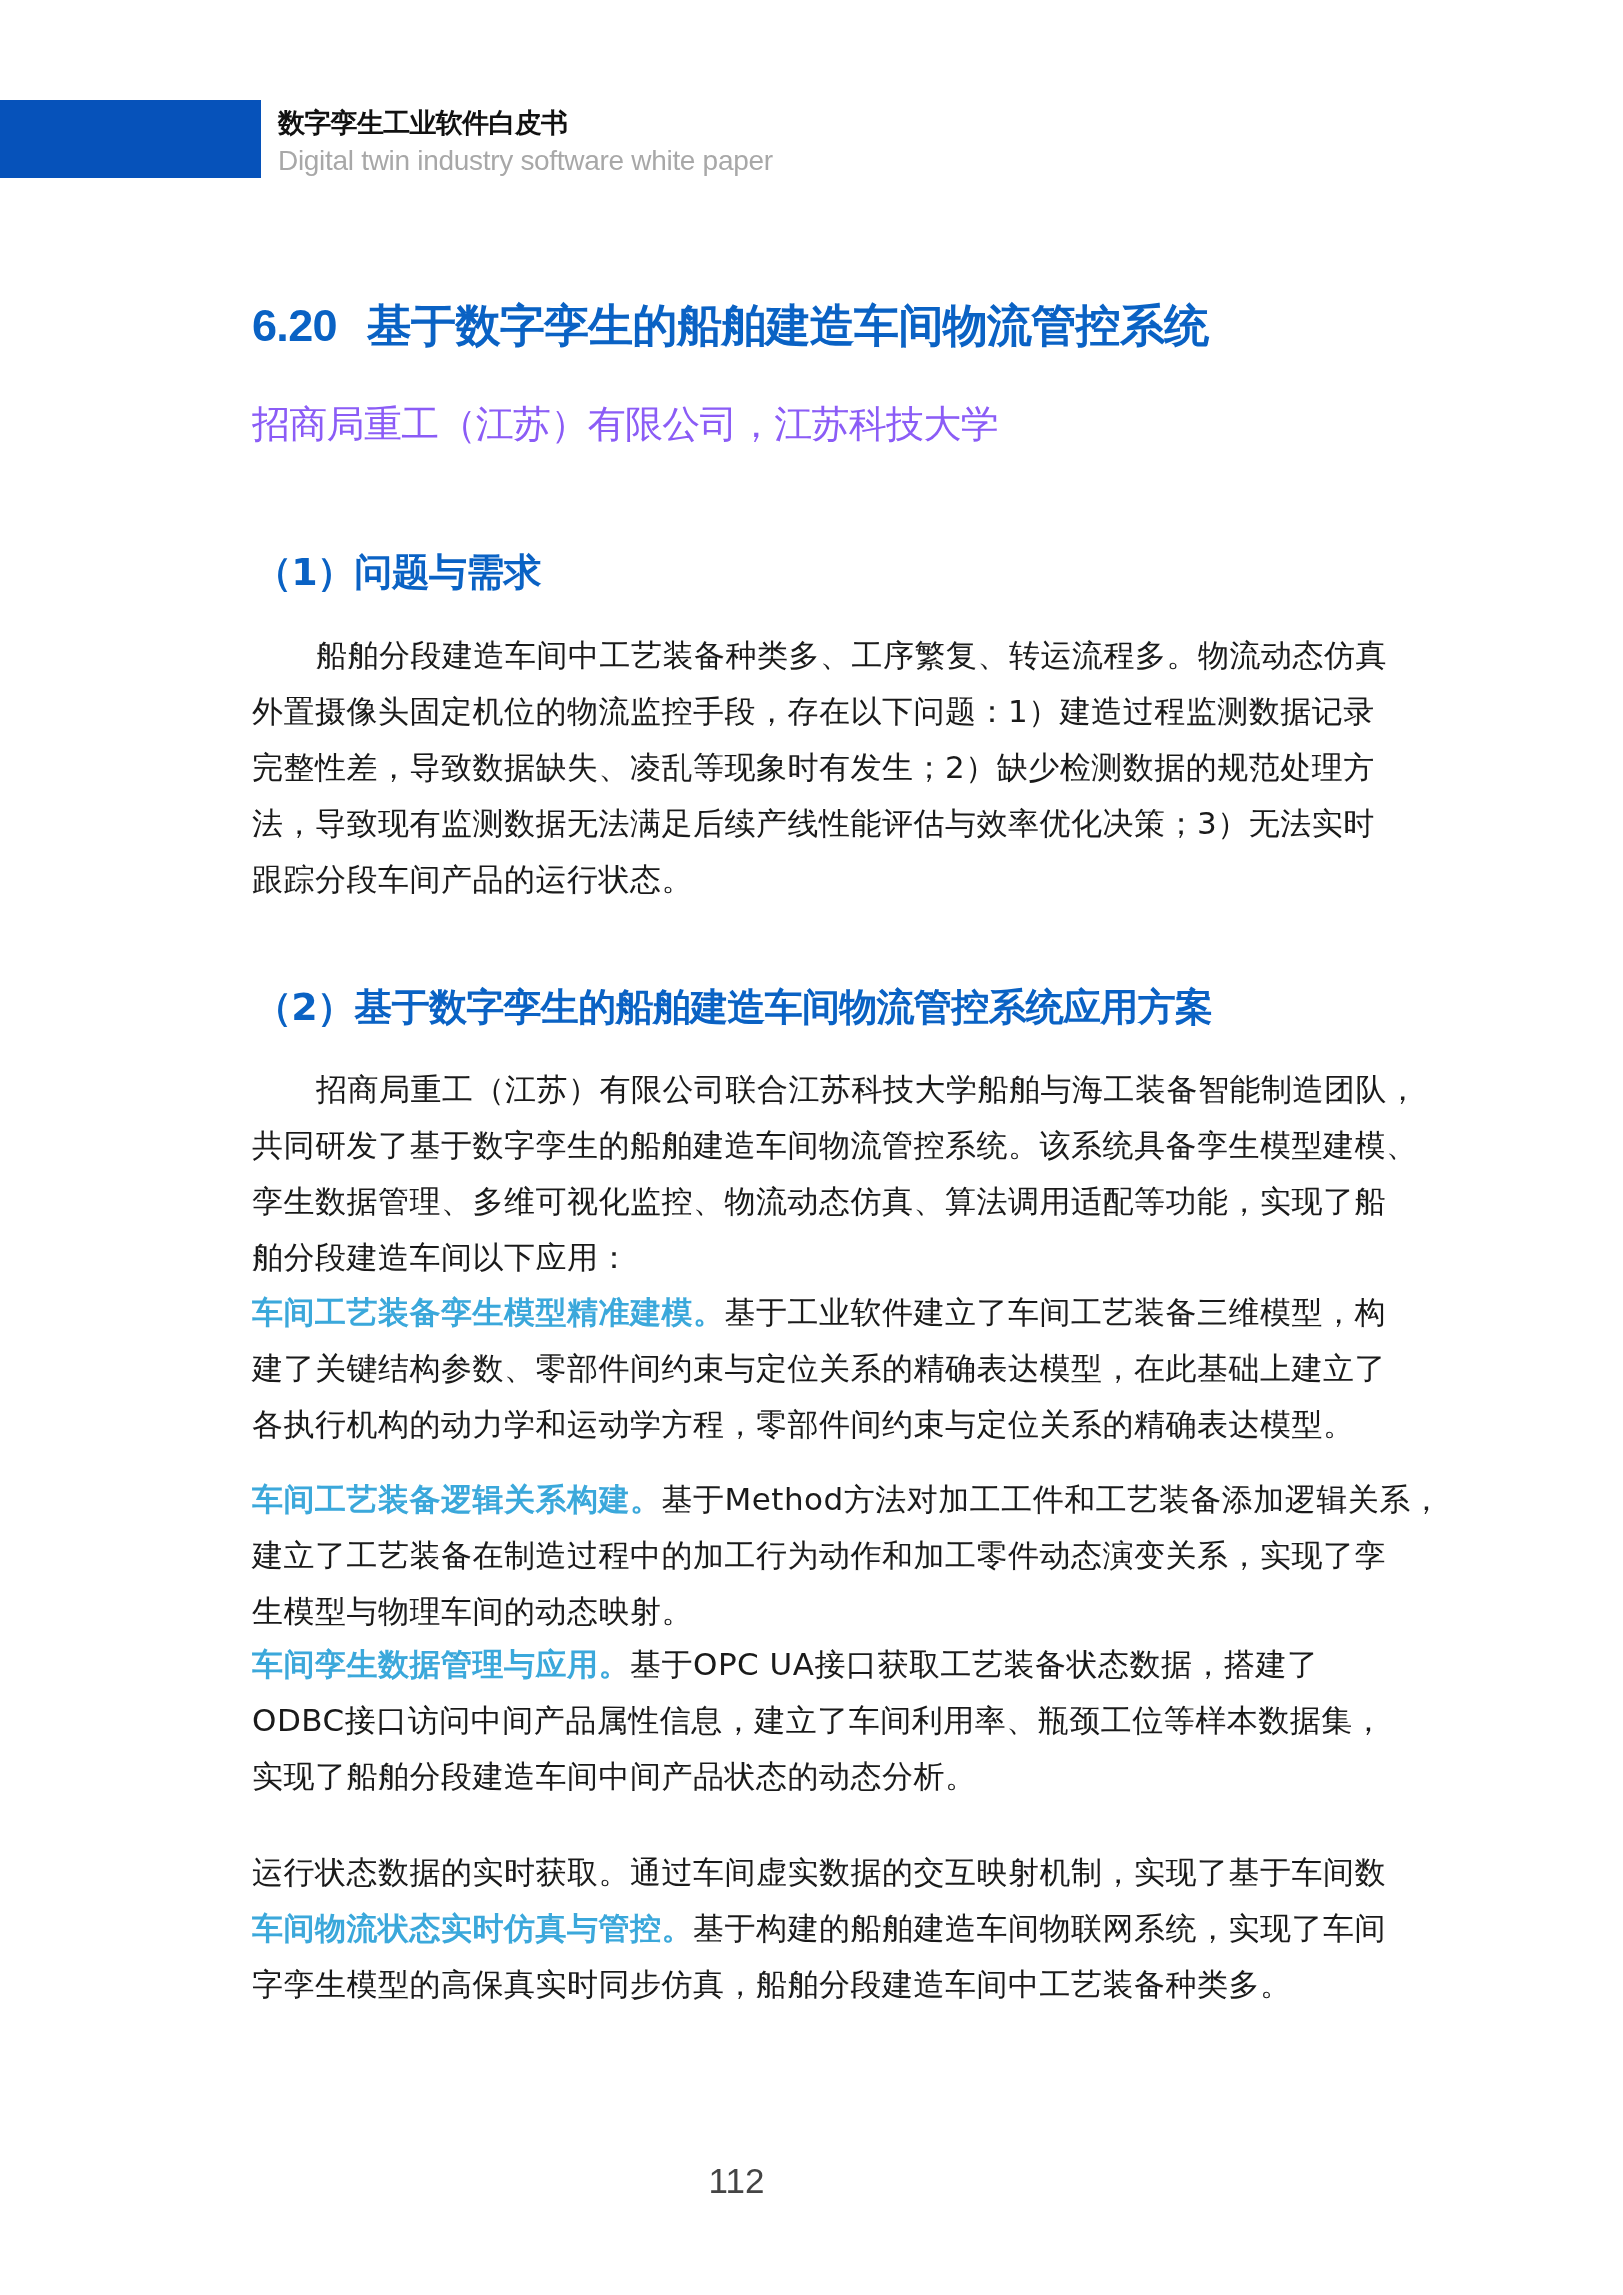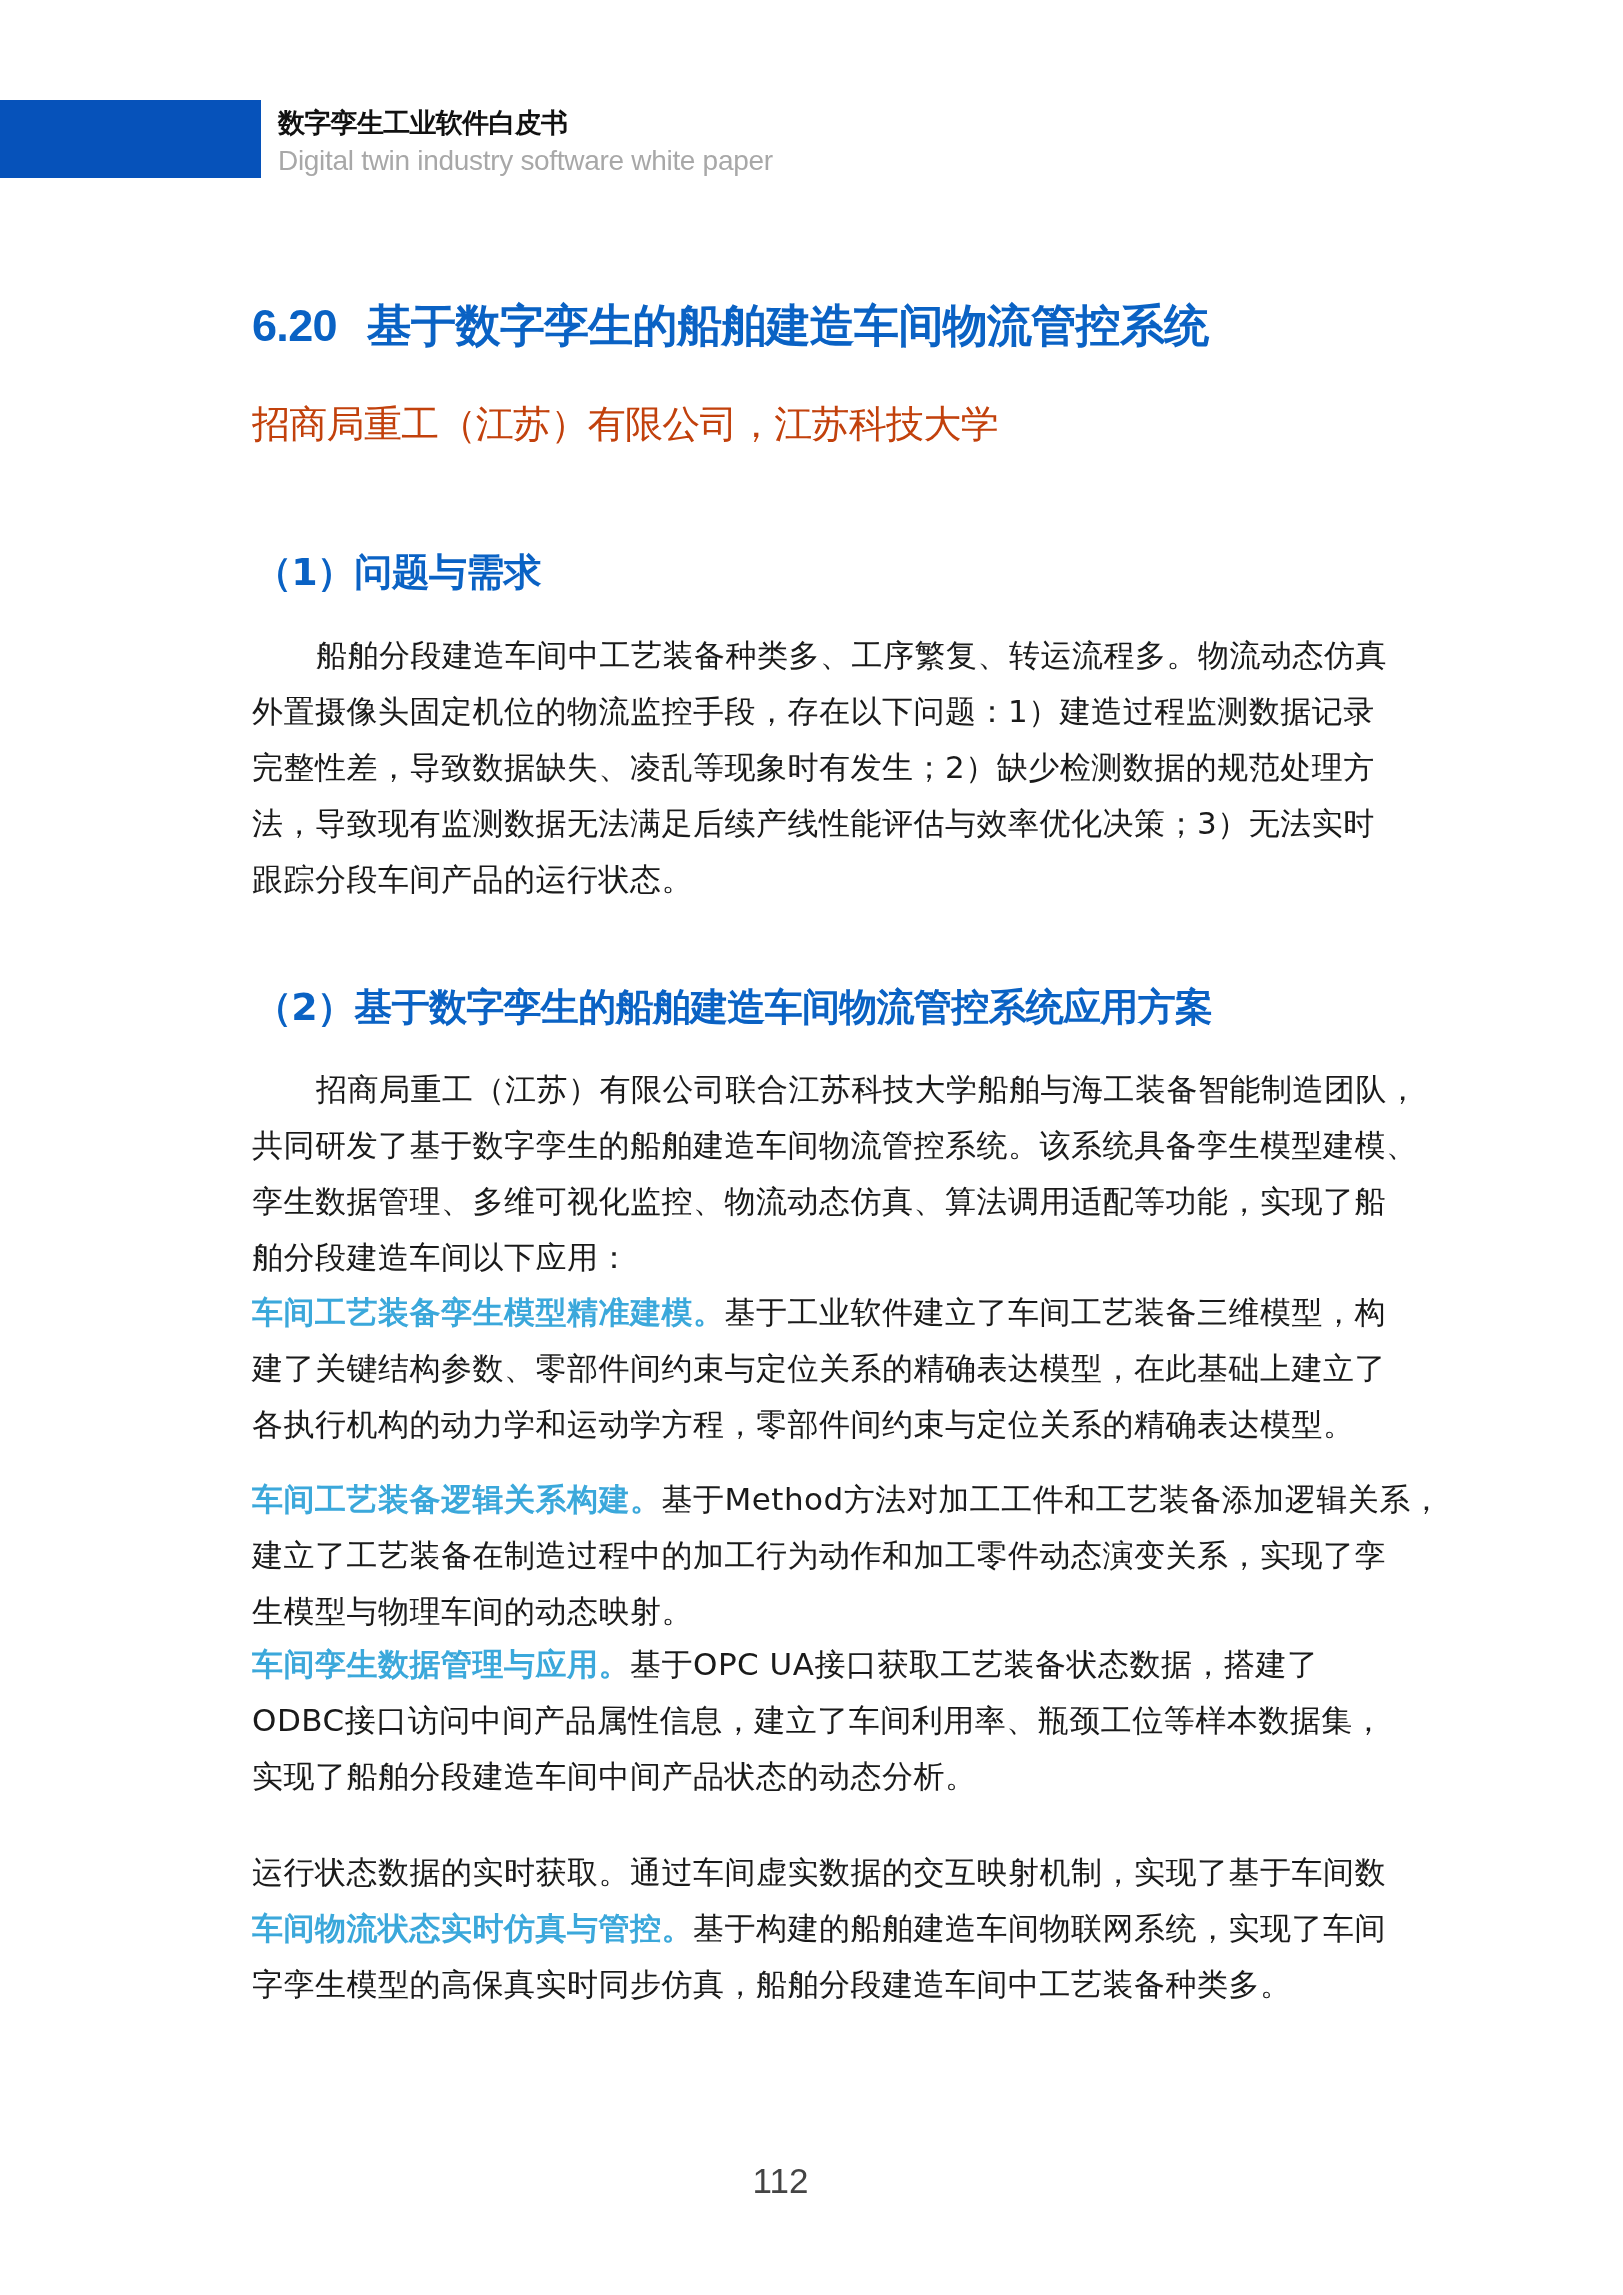--- a/index.html
+++ b/index.html
@@ -59,21 +59,21 @@
   .chapter-title .num {
     margin-right: 30px;
     font-family: "Liberation Sans", sans-serif;
   }
   .affiliation {
     position: absolute;
     left: 252px;
     top: 395px;
     font-size: 38px;
     line-height: 59px;
-    color: #c2410c;
+    color: #8b5cf6;
     white-space: nowrap;
     letter-spacing: -0.7px;
   }
   .section-heading {
     position: absolute;
     left: 254px;
     font-size: 38px;
     line-height: 55px;
     font-weight: bold;
     color: #0A62C4;
@@ -100,21 +100,20 @@
   .page-number {
     position: absolute;
     left: 0;
     width: 1473px;
     top: 2160px;
     text-align: center;
     font-family: "Liberation Sans", sans-serif;
     font-size: 35px;
     line-height: 41px;
     color: #444444;
-    padding-left: 44px;
   }
 </style>
 </head>
 <body>
 
 <div class="header-bar"></div>
 <div class="header-title">数字孪生工业软件白皮书</div>
 <div class="header-subtitle">Digital twin industry software white paper</div>
 
 <div class="chapter-title">

